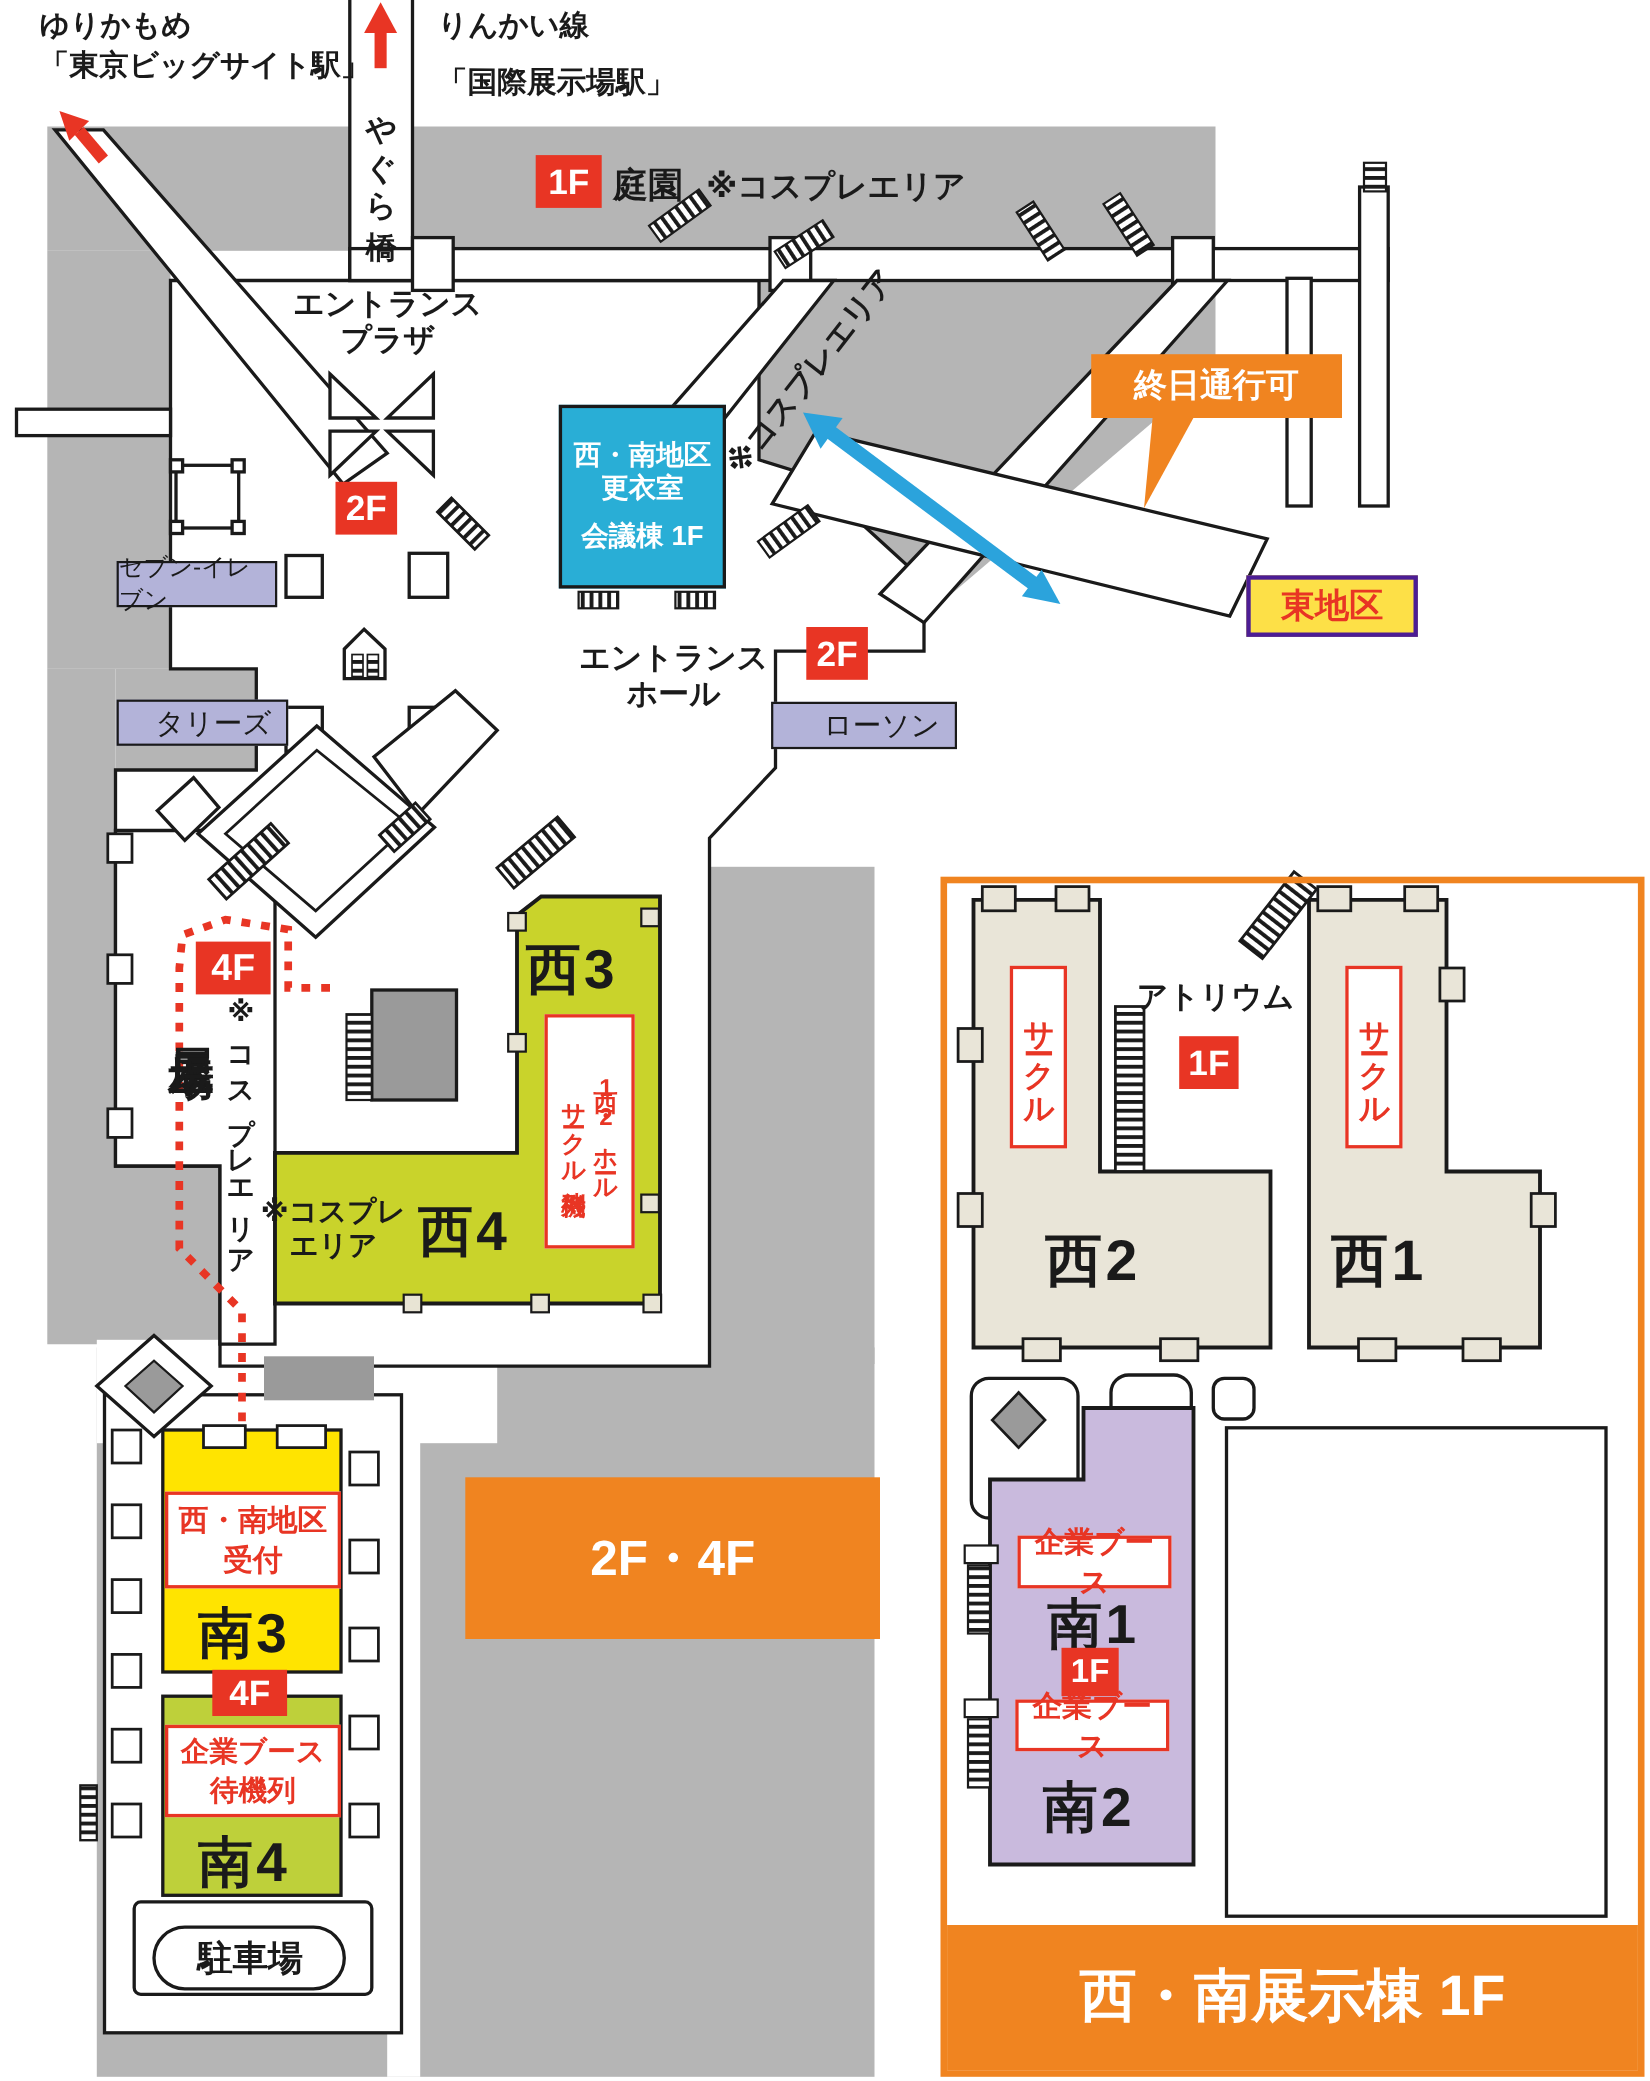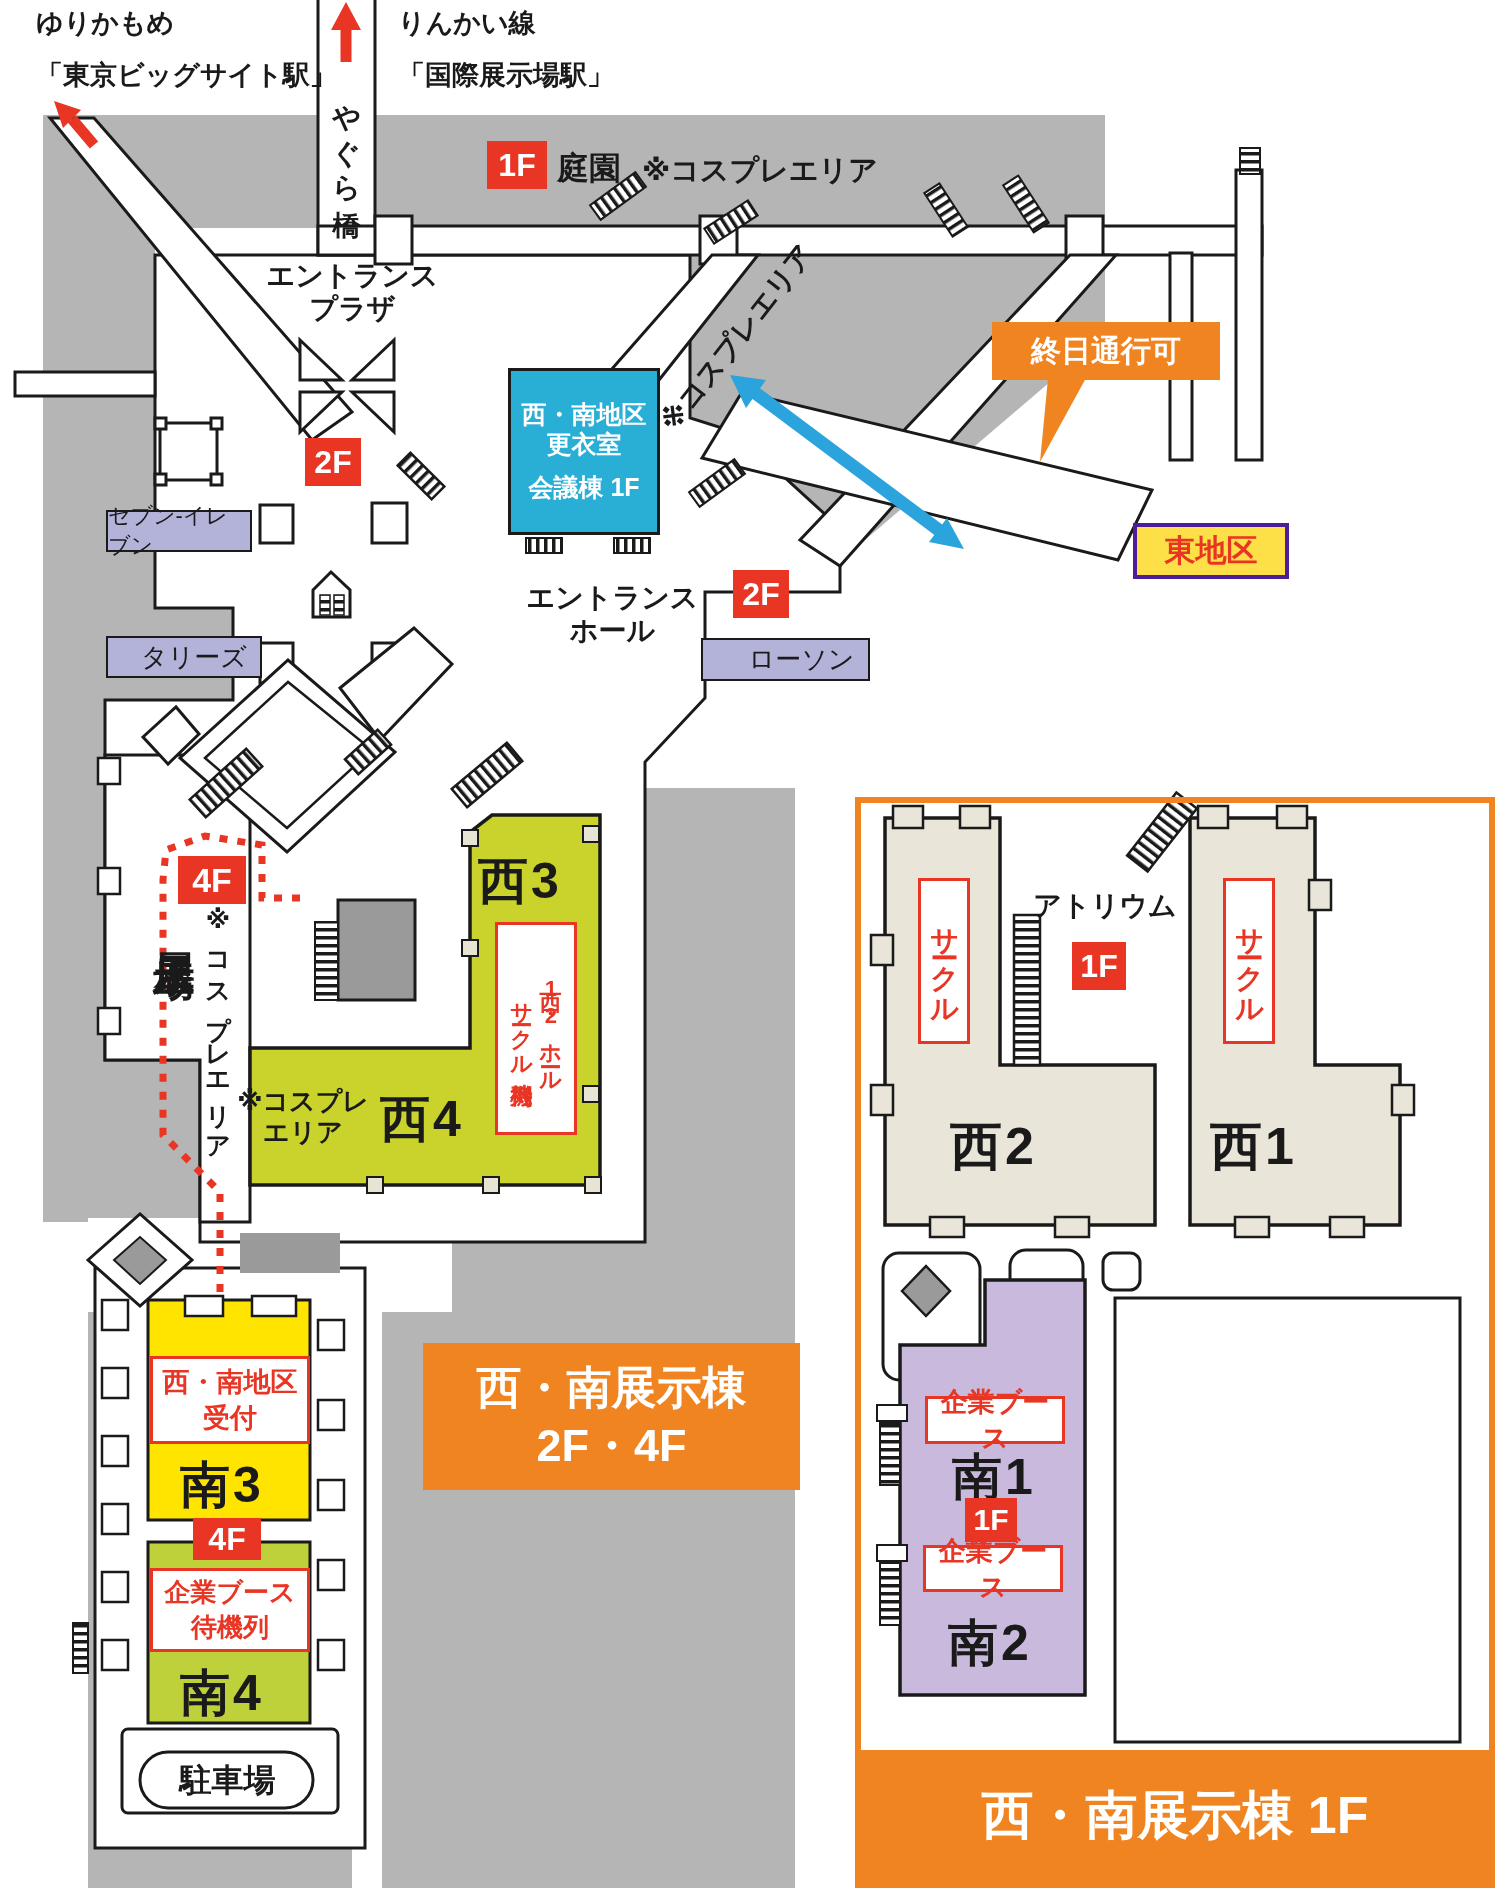--- a/index.html
+++ b/index.html
@@ -224,21 +224,21 @@
     <polygon points="985,1280 1085,1280 1085,1695 900,1695 900,1345 985,1345" fill="#c9badd" stroke="#1a1a1a" stroke-width="3.5"></polygon>
     <rect x="1115" y="1298" width="345" height="444" fill="#ffffff" stroke="#1a1a1a" stroke-width="3"></rect>
     <rect x="877" y="1405" width="30" height="16" fill="#ffffff" stroke="#1a1a1a" stroke-width="2"></rect>
     <rect x="880" y="1423" width="20" height="62" fill="url(#rungs)" stroke="#1a1a1a" stroke-width="2"></rect>
     <rect x="877" y="1545" width="30" height="16" fill="#ffffff" stroke="#1a1a1a" stroke-width="2"></rect>
     <rect x="880" y="1563" width="20" height="62" fill="url(#rungs)" stroke="#1a1a1a" stroke-width="2"></rect>
   </g>
 </svg>
 
 <div class="lbl" style="left:36px;top:8px;font-size:27px;font-weight:600;">ゆりかもめ</div>
-<div class="lbl" style="left:36px;top:44px;font-size:27px;font-weight:600;margin-top:16px;">「東京ビッグサイト駅」</div>
+<div class="lbl" style="left:36px;top:44px;font-size:27px;font-weight:600;">「東京ビッグサイト駅」</div>
 <div class="lbl" style="left:398px;top:8px;font-size:27px;font-weight:600;">りんかい線</div>
 <div class="lbl" style="left:398px;top:60px;font-size:27px;font-weight:600;">「国際展示場駅」</div>
 <div class="lbl vert" style="left:330px;top:86px;height:150px;font-size:28px;font-weight:600;">やぐら橋</div>
 
 <div class="badge" style="left:487px;top:141px;width:60px;height:48px;font-size:32px;">1F</div>
 <div class="lbl" style="left:557px;top:150px;font-size:32px;font-weight:600;">庭園</div>
 <div class="lbl" style="left:642px;top:153px;font-size:29px;font-weight:600;">※コスプレエリア</div>
 
 <div class="lbl col" style="left:280px;top:256px;width:145px;height:72px;font-size:28px;font-weight:600;">
   <span>エントランス</span>
@@ -276,21 +276,20 @@
   <span class="vert" style="font-size:22px;color:#e83524;font-weight:700;letter-spacing:1px;">西1・2ホール</span>
   <span class="vert" style="font-size:22px;color:#e83524;font-weight:700;letter-spacing:1px;">サークル待機列</span>
 </div>
 <div class="lbl col" style="left:238px;top:1086px;width:130px;height:62px;font-size:26px;font-weight:600;">
   <span>※コスプレ</span>
   <span>エリア</span>
 </div>
 <div class="bigname" style="left:380px;top:1086px;font-size:50px;">西4</div>
 
 <div class="lbl col" style="left:423px;top:1343px;width:377px;height:147px;background:#f08420;color:#fff;font-weight:700;font-size:45px;gap:4px;">
-  <span>西・南展示棟</span>
   <span>2F・4F</span>
 </div>
 
 <div class="redbox" style="left:150px;top:1356px;width:160px;height:88px;font-size:27px;box-sizing:border-box;">
   <span>西・南地区</span>
   <span>受付</span>
 </div>
 <div class="bigname" style="left:180px;top:1452px;font-size:50px;">南3</div>
 <div class="badge" style="left:193px;top:1518px;width:68px;height:42px;font-size:32px;">4F</div>
 <div class="redbox" style="left:150px;top:1568px;width:160px;height:84px;font-size:26px;box-sizing:border-box;">

